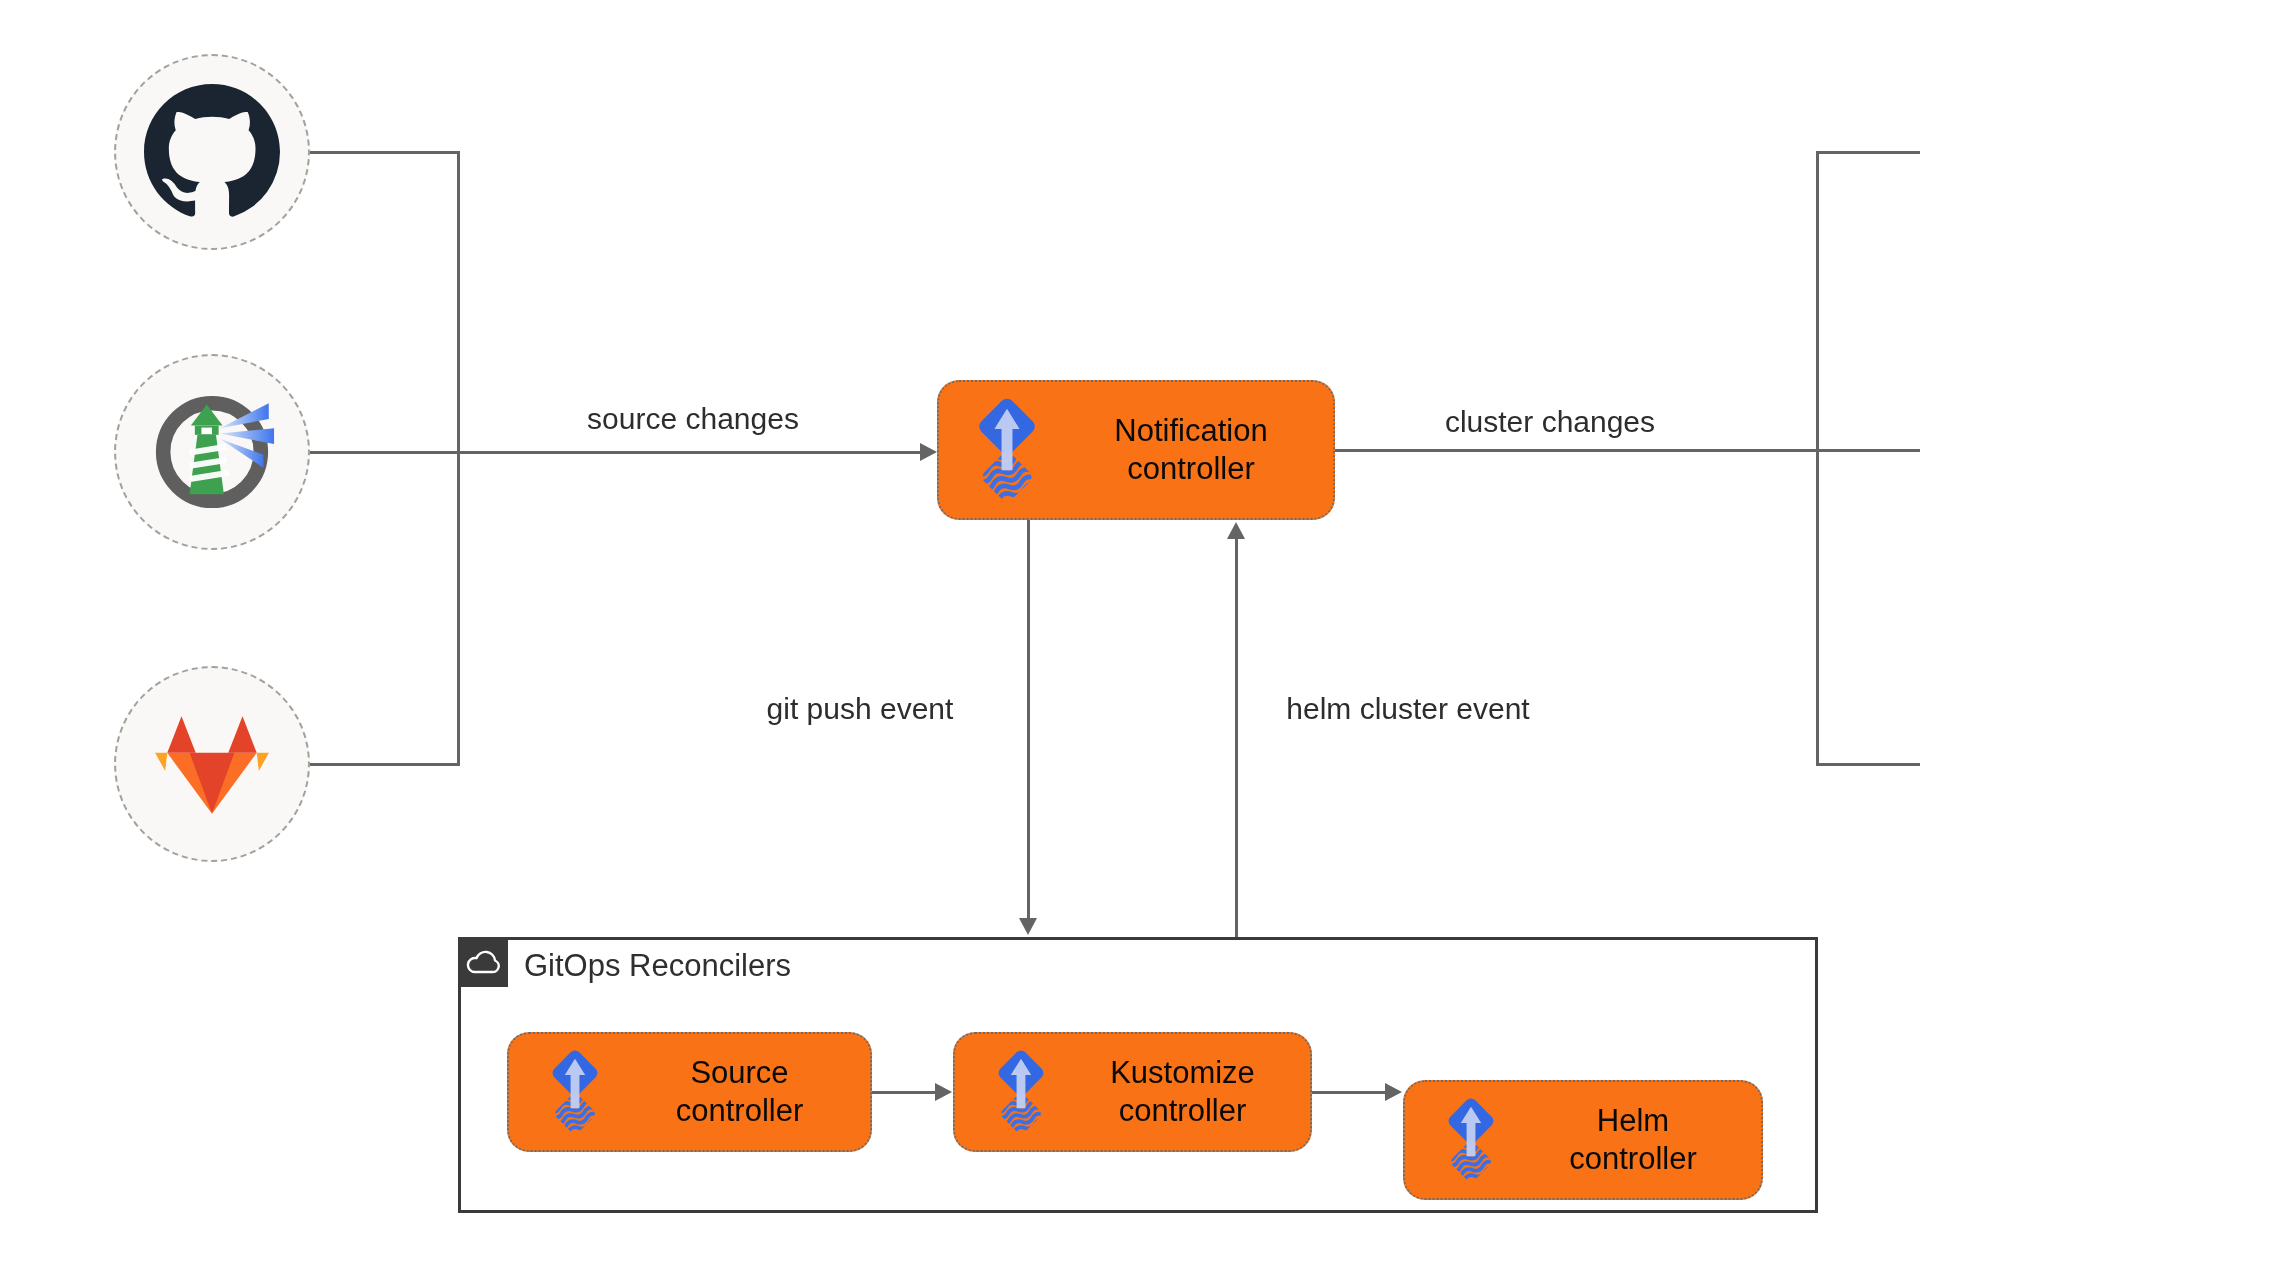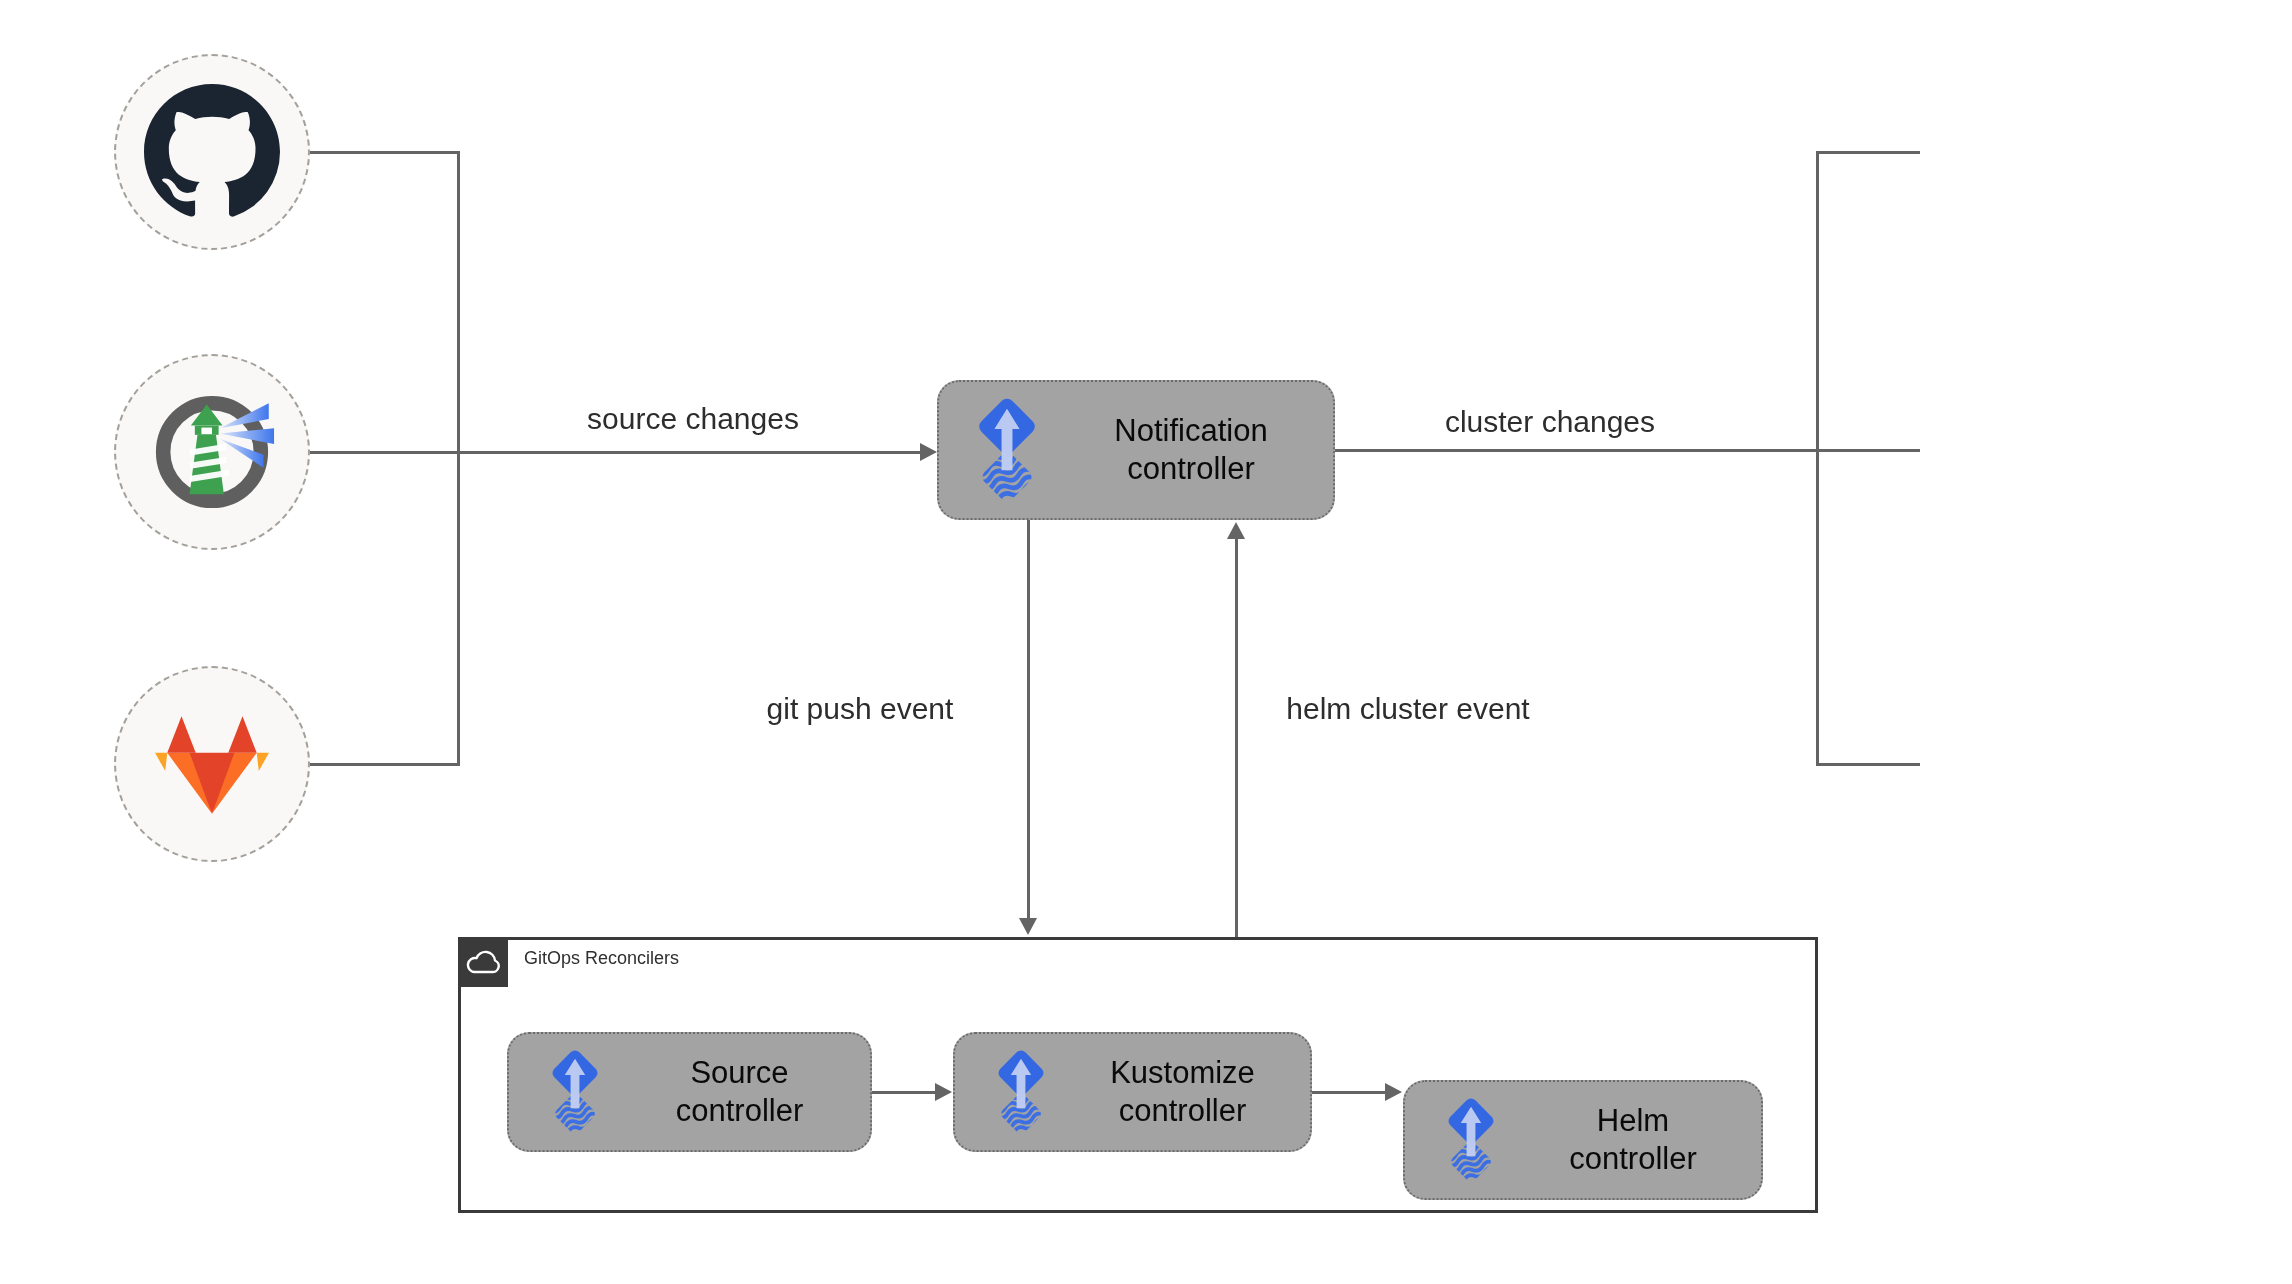--- a/index.html
+++ b/index.html
@@ -5,30 +5,30 @@
   html,body{margin:0;padding:0;background:#ffffff;}
   .canvas{position:relative;width:1920px;height:1284px;background:#ffffff;overflow:hidden;
           font-family:"Liberation Sans", sans-serif;}
 
   
   .node-circle{position:absolute;width:196px;height:196px;border-radius:50%;
     background:#f9f8f6;border:2px dashed #a3a09b;box-sizing:border-box;
     display:flex;align-items:center;justify-content:center;}
 
   
-  .ctl-box{position:absolute;background:#a3a3a3;border:2px dotted #6b6b6b;border-radius:22px;
+  .ctl-box{position:absolute;background:#f97316;border:2px dotted #6b6b6b;border-radius:22px;
     box-sizing:border-box;display:flex;align-items:center;}
   .ctl-box .txt{flex:1;text-align:center;font-size:31px;line-height:38px;color:#0a0a0a;}
 
   
   .container-box{position:absolute;left:458px;top:937px;width:1360px;height:276px;
     border:3px solid #3a3a3a;box-sizing:border-box;background:transparent;}
   .container-badge{position:absolute;left:458px;top:937px;width:50px;height:50px;background:#3a3a3a;
     display:flex;align-items:center;justify-content:center;}
-  .container-title{position:absolute;left:524px;top:948px;font-size:18px;color:#2f2f2f;}
+  .container-title{position:absolute;left:524px;top:948px;font-size:31px;color:#2f2f2f;}
 
   
   .line{position:absolute;background:#646464;}
   .ah{position:absolute;width:0;height:0;}
   .ah-right{border-top:9px solid transparent;border-bottom:9px solid transparent;border-left:17px solid #646464;}
   .ah-up{border-left:9px solid transparent;border-right:9px solid transparent;border-bottom:17px solid #646464;}
   .ah-down{border-left:9px solid transparent;border-right:9px solid transparent;border-top:17px solid #646464;}
 
   .edge-label{position:absolute;width:360px;text-align:center;font-size:30px;color:#2d2d2d;}
 </style>

